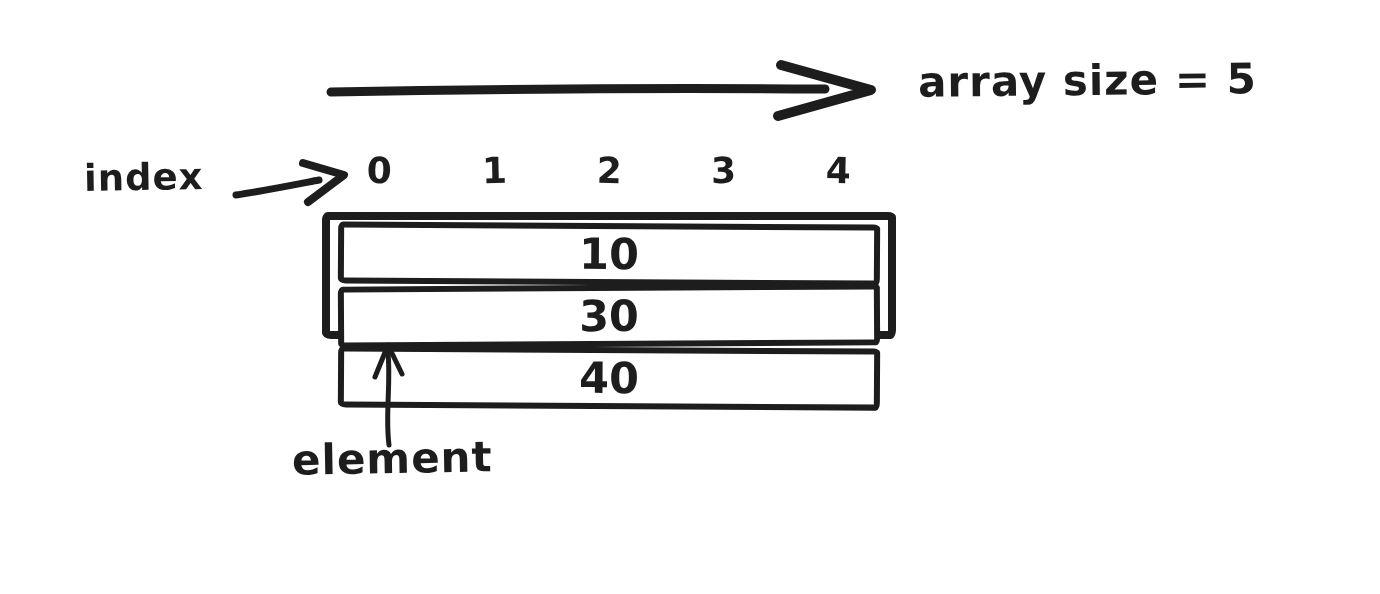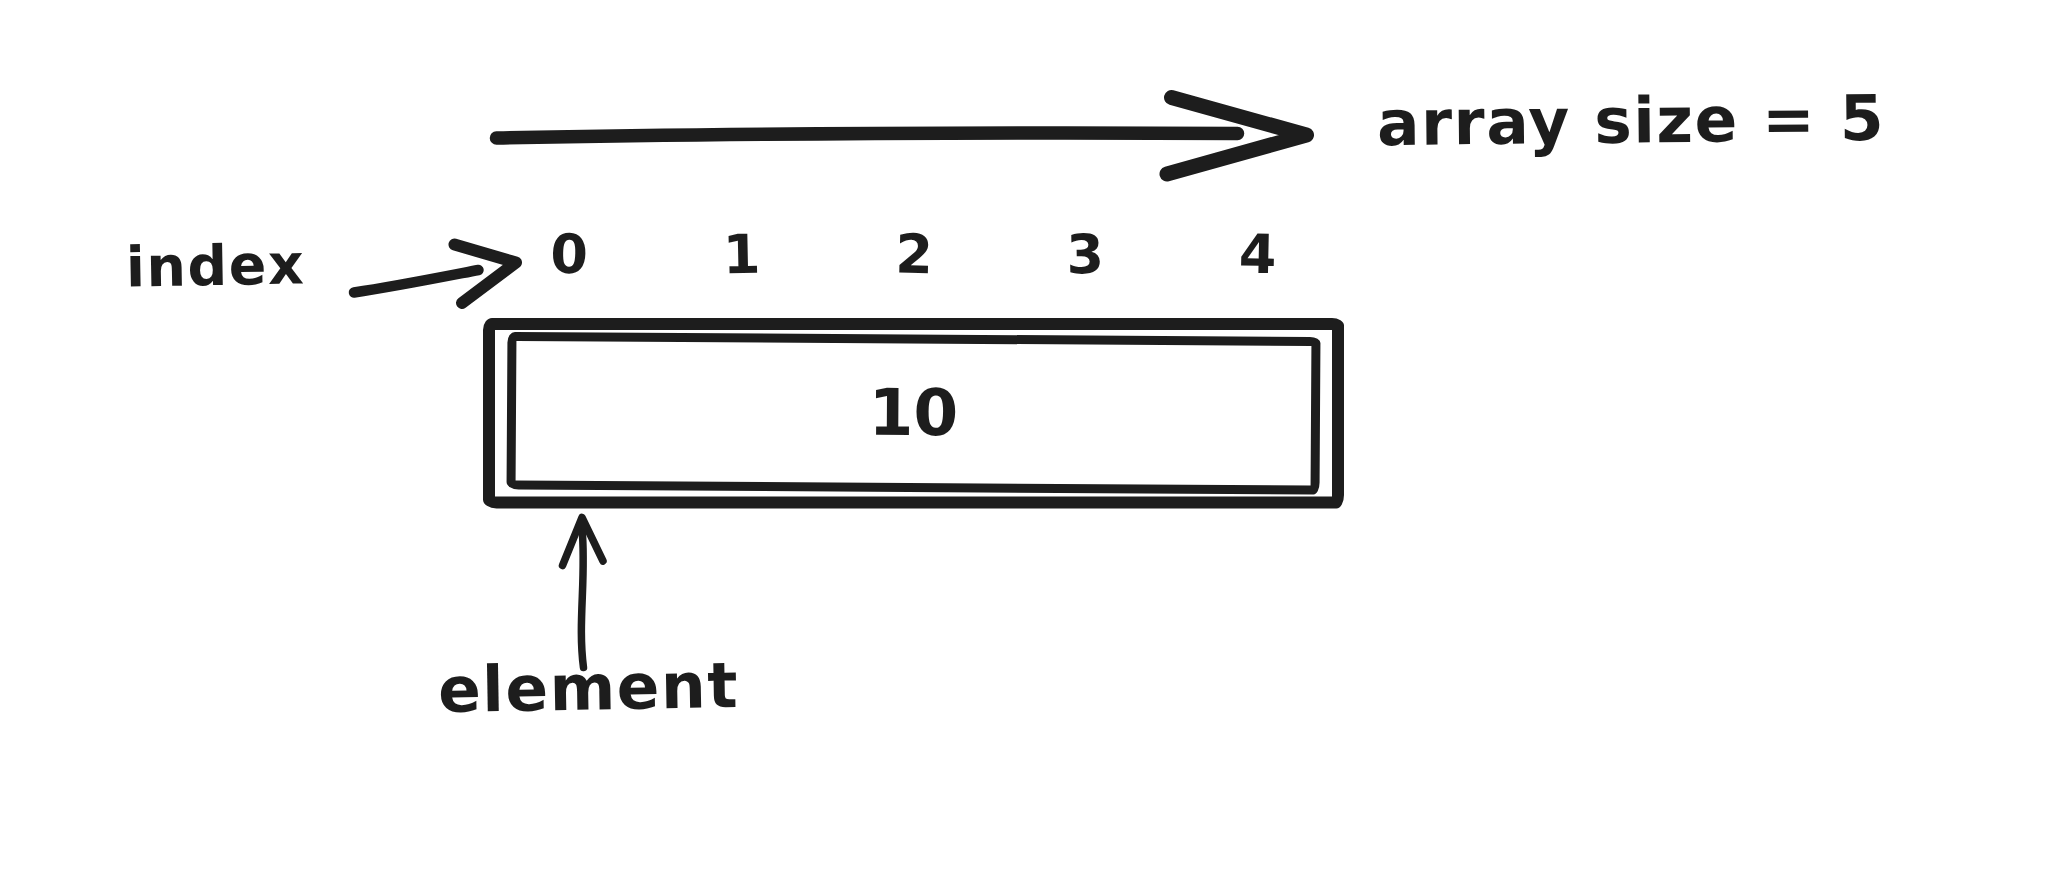--- a/index.html
+++ b/index.html
@@ -118,20 +118,26 @@
     <div class="index-cell">1</div>
     <div class="index-cell">2</div>
     <div class="index-cell">3</div>
     <div class="index-cell">4</div>
   </div>
 
   <div class="array-box">
     <div class="array-cell">
       <span class="cell-value">10</span>
     </div>
+    <div class="array-cell">
+      <span class="cell-value">30</span>
+    </div>
+    <div class="array-cell">
+      <span class="cell-value">40</span>
+    </div>
   </div>
 
   <svg class="arrow element-arrow" width="50" height="110" viewBox="0 0 50 110">
     <path d="M24 105 C 20 75, 26 45, 23 12" stroke-width="5"></path>
     <path d="M10 37 L23 5 L37 34" stroke-width="5"></path>
   </svg>
   <div class="element-label">element</div>
 
 </div>
 

